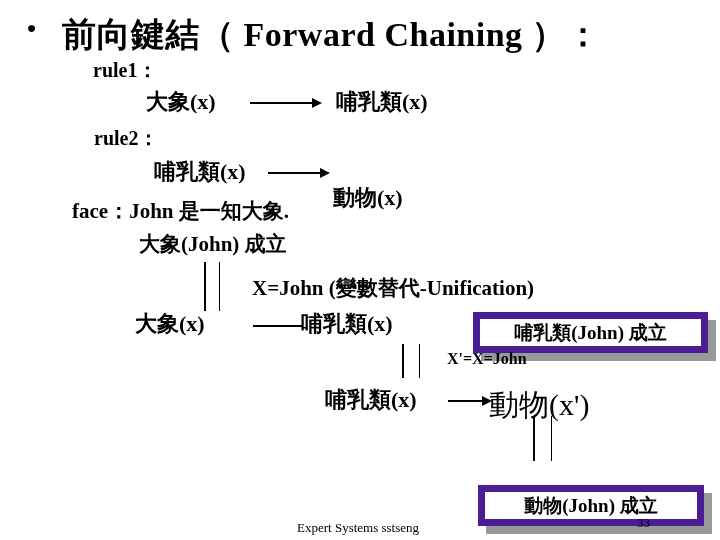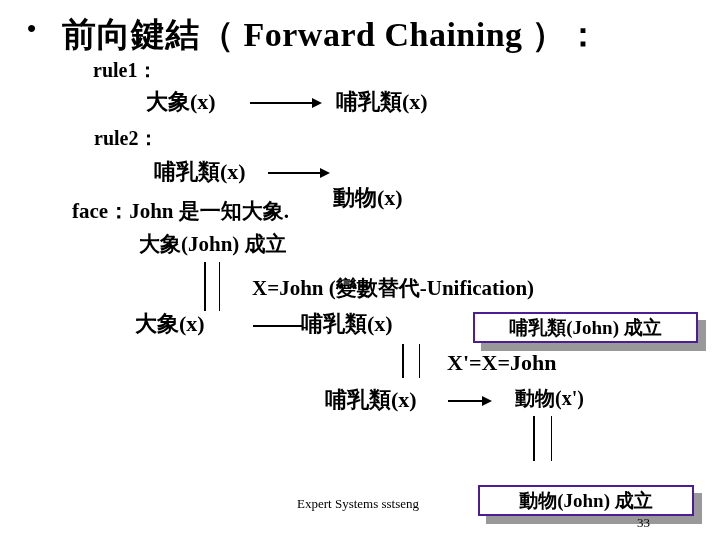--- a/index.html
+++ b/index.html
@@ -45,37 +45,37 @@
   .vpair .vline { height: 100%; }
 
   .unif1       { left: 252px; top: 274px; font-size: 21px; font-weight: bold; }
 
   .match1-lhs  { left: 135px; top: 309px; font-size: 22px; font-weight: bold; }
   .match1-line { left: 253px; top: 325px; width: 50px; height: 2px; background: #000000; }
   .match1-rhs  { left: 301px; top: 309px; font-size: 22px; font-weight: bold; }
 
   .result-box {
     position: absolute;
-    border: 2px solid #4c1d95;
+    border: 7px solid #4c1d95;
     background: #ffffff;
     box-shadow: 8px 8px 0 #999999;
     text-align: center;
     font-weight: bold;
     font-size: 19px;
   }
   .box1 { left: 473px; top: 312px; width: 221px; height: 27px; line-height: 27px; }
   .box2 { left: 478px; top: 460px; width: 212px; height: 27px; line-height: 27px; margin-top: 25px; }
 
-  .unif2       { left: 447px; top: 350px; font-size: 22px; font-weight: bold; }
+  .unif2       { left: 447px; top: 350px; font-size: 16px; font-weight: bold; }
 
   .match2-lhs  { left: 325px; top: 385px; font-size: 22px; font-weight: bold; }
   .match2-arrow{ left: 448px; top: 395px; }
-  .match2-rhs  { left: 515px; top: 385px; font-size: 20px; font-weight: bold; }
+  .match2-rhs  { left: 489px; top: 385px; font-size: 30px; font-weight: normal; }
 
-  .footer      { left: 297px; top: 496px; font-size: 13px; }
+  .footer      { left: 297px; top: 520px; font-size: 13px; }
   .page-number { left: 637px; top: 496px; font-size: 13px; margin-top: 19px; }
 
   svg.arrow { display: block; }
 </style>
 </head>
 <body>
 
 <div id="slide">
 
   <span class="abs bullet">•</span>

